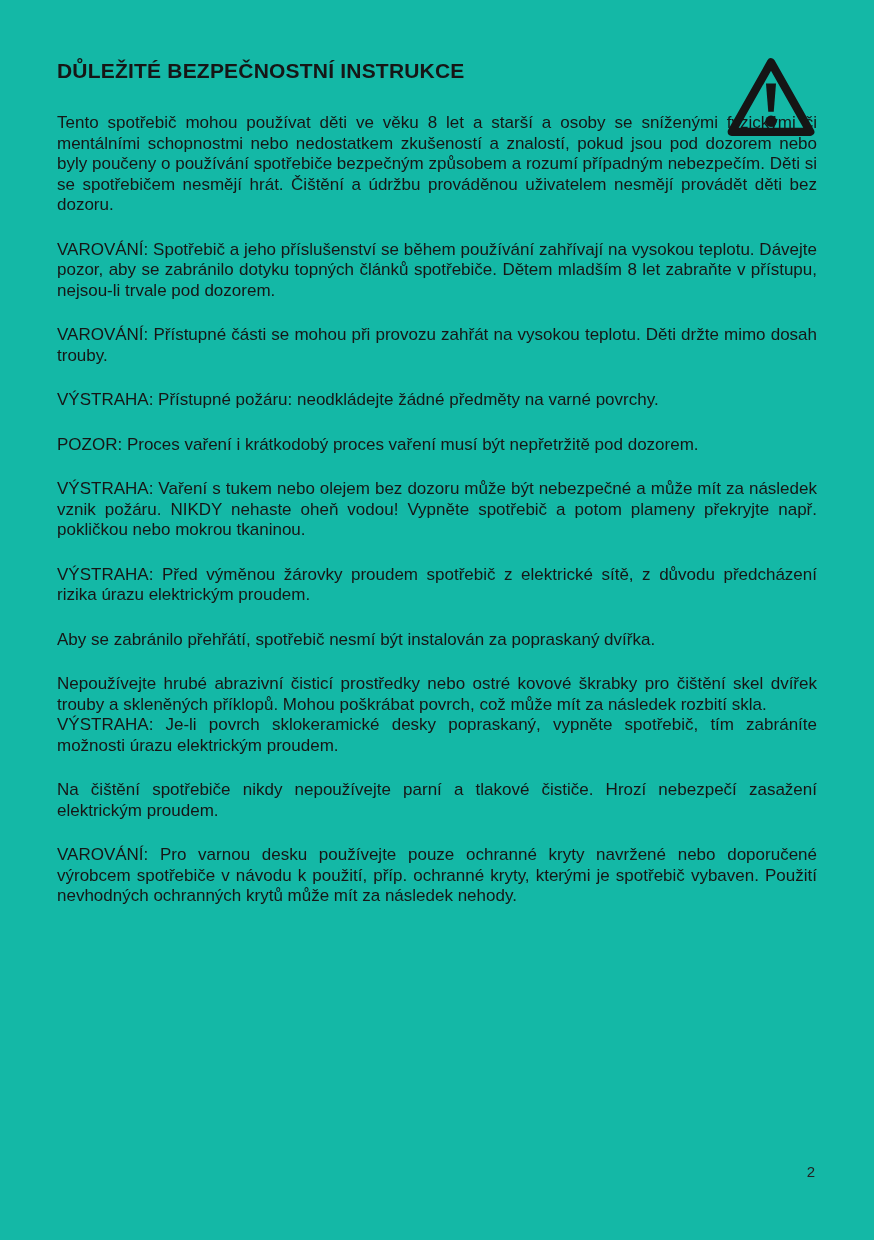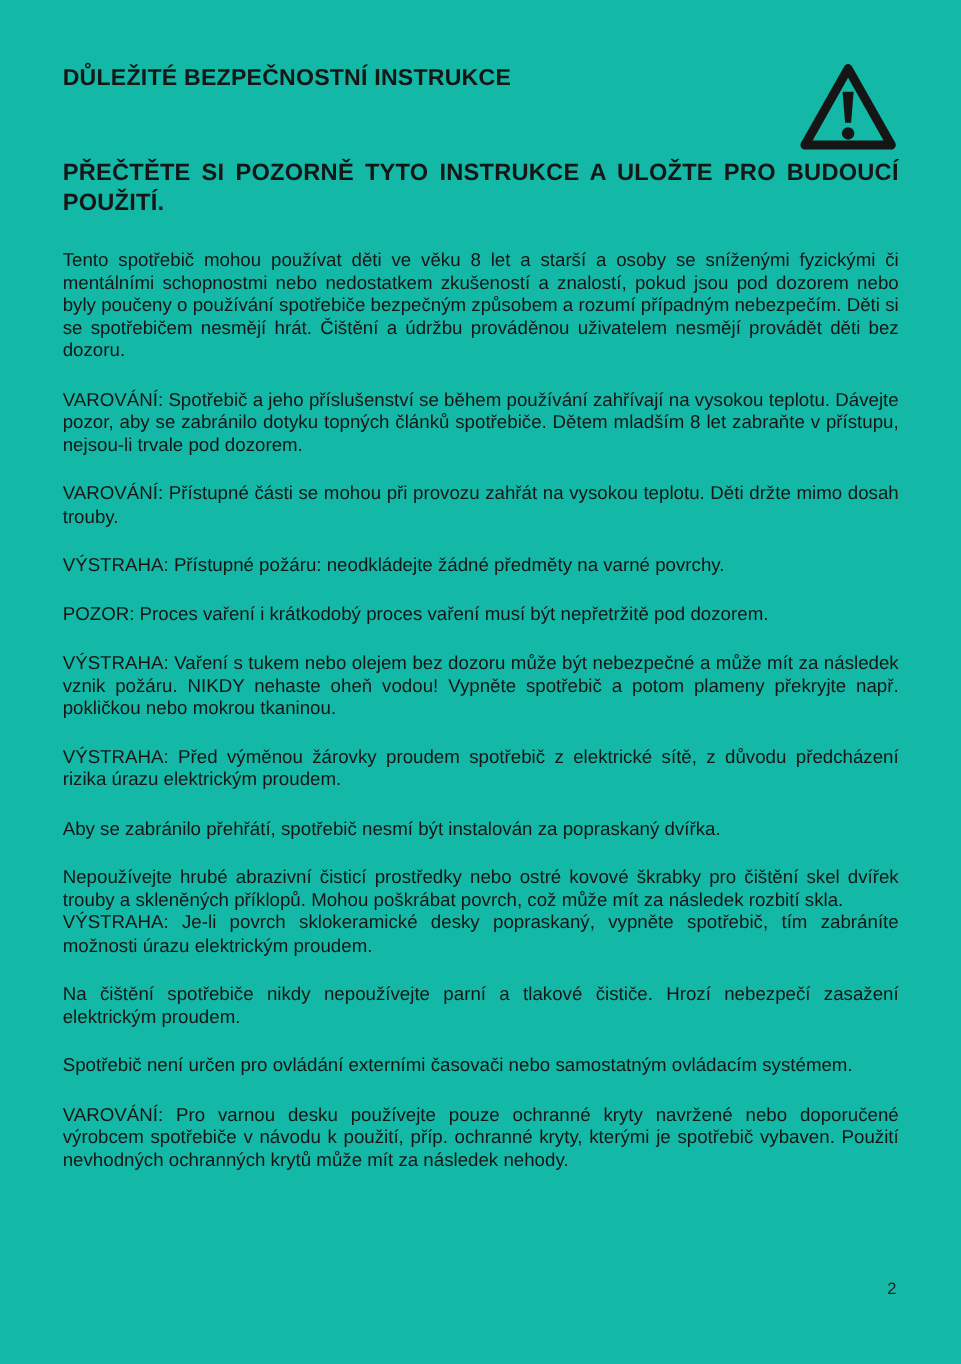--- a/index.html
+++ b/index.html
@@ -66,32 +66,30 @@
     <h1 class="doc-title">DŮLEŽITÉ BEZPEČNOSTNÍ INSTRUKCE</h1>
 
     <div class="warn-icon">
       <svg viewBox="0 0 100 92" xmlns="http://www.w3.org/2000/svg">
         <path d="M50 7 L93 83 L7 83 Z" fill="none" stroke="#151515" stroke-width="9" stroke-linejoin="round"></path>
         <polygon points="44.5,30 55.5,30 53,61 47,61" fill="#151515"></polygon>
         <circle cx="50" cy="71.5" r="6.2" fill="#151515"></circle>
       </svg>
     </div>
 
-    <h2 class="doc-subtitle">PŘEČTĚTE SI POZORNĚ TYTO INSTRUKCE A ULOŽTE PRO BUDOUCÍ POUŽITÍ.</h2>
 
     <p class="par first">Tento spotřebič mohou používat děti ve věku 8 let a starší a osoby se sníženými fyzickými či mentálními schopnostmi nebo nedostatkem zkušeností a znalostí, pokud jsou pod dozorem nebo byly poučeny o používání spotřebiče bezpečným způsobem a rozumí případným nebezpečím. Děti si se spotřebičem nesmějí hrát. Čištění a údržbu prováděnou uživatelem nesmějí provádět děti bez dozoru.</p>
     <p class="par">VAROVÁNÍ: Spotřebič a jeho příslušenství se během používání zahřívají na vysokou teplotu. Dávejte pozor, aby se zabránilo dotyku topných článků spotřebiče. Dětem mladším 8 let zabraňte v přístupu, nejsou-li trvale pod dozorem.</p>
     <p class="par">VAROVÁNÍ: Přístupné části se mohou při provozu zahřát na vysokou teplotu. Děti držte mimo dosah trouby.</p>
     <p class="par">VÝSTRAHA: Přístupné požáru: neodkládejte žádné předměty na varné povrchy.</p>
     <p class="par">POZOR: Proces vaření i krátkodobý proces vaření musí být nepřetržitě pod dozorem.</p>
     <p class="par">VÝSTRAHA: Vaření s tukem nebo olejem bez dozoru může být nebezpečné a může mít za následek vznik požáru. NIKDY nehaste oheň vodou! Vypněte spotřebič a potom plameny překryjte např. pokličkou nebo mokrou tkaninou.</p>
     <p class="par">VÝSTRAHA: Před výměnou žárovky proudem spotřebič z elektrické sítě, z důvodu předcházení rizika úrazu elektrickým proudem.</p>
     <p class="par">Aby se zabránilo přehřátí, spotřebič nesmí být instalován za popraskaný dvířka.</p>
     <p class="par">Nepoužívejte hrubé abrazivní čisticí prostředky nebo ostré kovové škrabky pro čištění skel dvířek trouby a skleněných příklopů. Mohou poškrábat povrch, což může mít za následek rozbití skla.</p>
     <p class="par tight">VÝSTRAHA: Je-li povrch sklokeramické desky popraskaný, vypněte spotřebič, tím zabráníte možnosti úrazu elektrickým proudem.</p>
     <p class="par">Na čištění spotřebiče nikdy nepoužívejte parní a tlakové čističe. Hrozí nebezpečí zasažení elektrickým proudem.</p>
-    <p class="par">Spotřebič není určen pro ovládání externími časovači nebo samostatným ovládacím systémem.</p>
     <p class="par">VAROVÁNÍ: Pro varnou desku používejte pouze ochranné kryty navržené nebo doporučené výrobcem spotřebiče v návodu k použití, příp. ochranné kryty, kterými je spotřebič vybaven. Použití nevhodných ochranných krytů může mít za následek nehody.</p>
 
   </div>
 
   <div class="pagenum">2</div>
 </div>
 
 </body></html>

